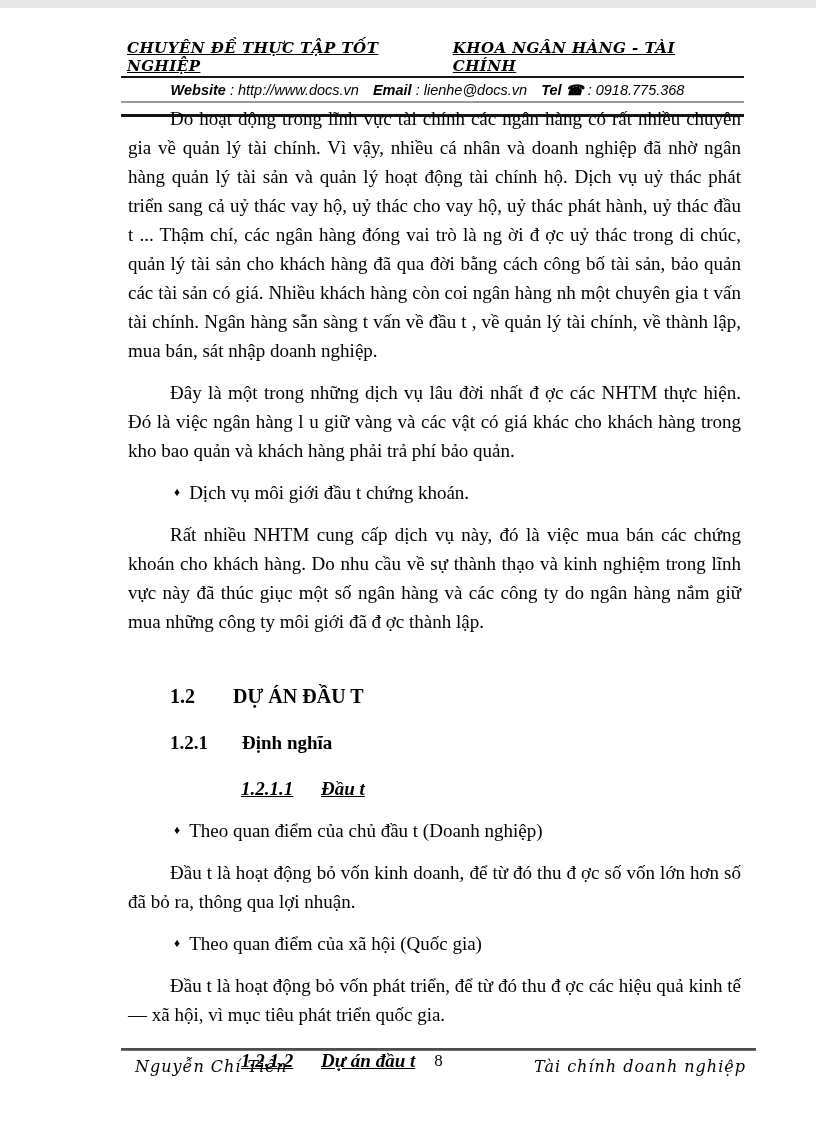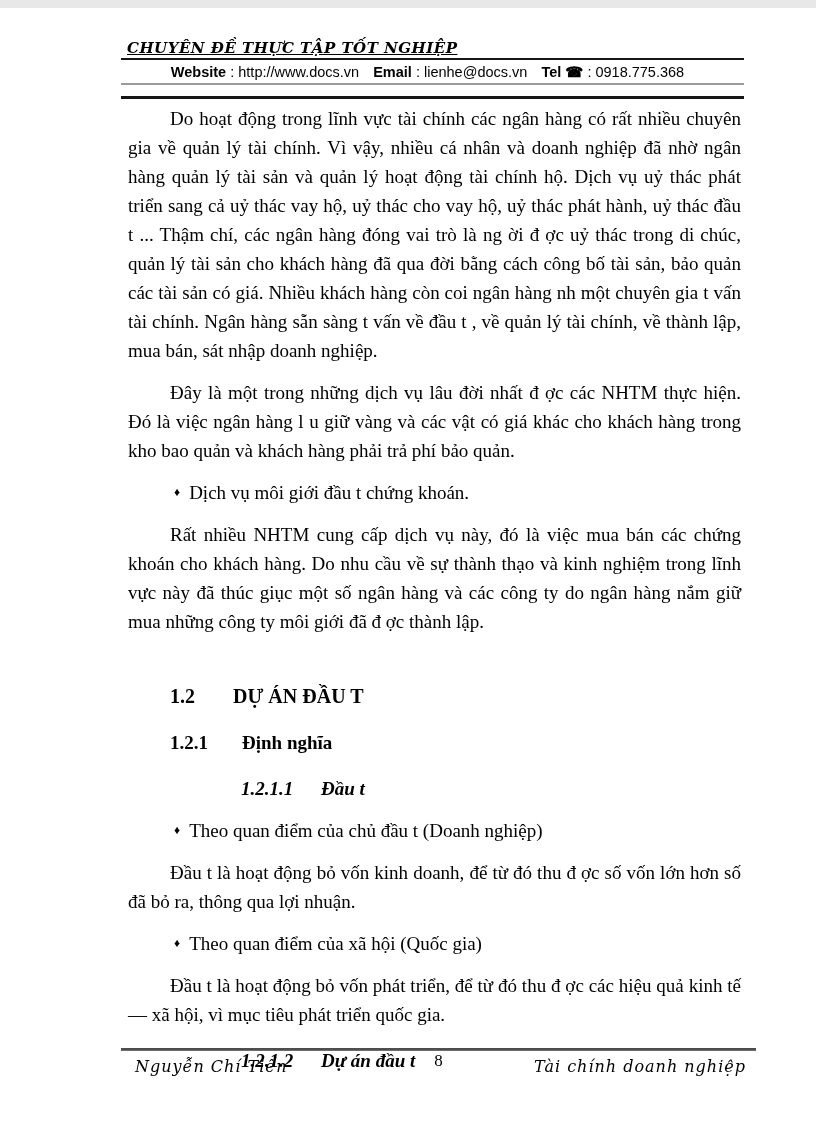--- a/index.html
+++ b/index.html
@@ -21,21 +21,21 @@
     border-bottom: 2px solid #161616;
     padding: 0 4px 1px 6px;
     font-family: "DejaVu Serif", serif;
     font-weight: bold; font-style: italic;
     font-size: 15px; letter-spacing: 0.5px;
   }
   .header-titles span { text-decoration: underline; }
   .contact-line {
     text-align: center;
     font-family: "Liberation Sans", sans-serif;
-    font-size: 14.5px;
+    font-style: italic; font-size: 14.5px;
     padding-top: 4px; white-space: nowrap;
   }
   .contact-line b { font-weight: bold; }
   .contact-line .seg { margin-right: 10px; }
   .gray-rule  { border-top: 2px solid #9b9b9b; margin-top: 3px; }
   .black-rule { border-top: 3px solid #161616; margin-top: 11px; }
 
   
   .content {
     position: absolute; left: 128px; top: 96px; width: 613px;
@@ -51,21 +51,21 @@
     font-size: 20px; font-weight: bold; text-align: left;
   }
   .heading-1 .h-num { width: 63px; font-family: Liberation Serif, serif; }
   .heading-2 {
     display: flex; margin: 17px 0 0 42px;
     font-size: 19px; font-weight: bold; text-align: left; gap: 12px;
   }
   .heading-2 .h-num { width: 60px; }
   .heading-3 {
     display: flex; margin: 17px 0 13px 113px;
-    font-size: 19px; font-weight: bold; font-style: italic; text-align: left;
+    font-size: 19px; font-weight: bold; font-style: italic; text-align: left; text-decoration: underline;
   }
   .heading-3 .h-num { width: 80px; }
 
   
   .footer { position: absolute; left: 121px; right: 60px; top: 1040px; }
   .footer-rule { height: 3px; border-top: 2px solid #4e4e4e; border-bottom: 1px solid #6e6e6e; }
   .footer-row {
     position: relative;
     display: flex; justify-content: space-between;
     padding: 6px 10px 0 14px;
@@ -83,20 +83,21 @@
   }
 </style>
 </head>
 <body>
 
 <div class="page">
 
   <div class="header">
     <div class="header-titles">
       <span>CHUYÊN ĐỀ THỰC TẬP TỐT NGHIỆP</span>
+      <span>KHOA NGÂN HÀNG - TÀI CHÍNH</span>
     </div>
     <div class="contact-line">
       <span class="seg"><b>Website</b>
         <span>: http://www.docs.vn</span></span>
       <span class="seg"><b>Email</b>
         <span>: lienhe@docs.vn</span></span>
       <span class="seg"><b>Tel</b>
         <b>☎</b>
         <span>: 0918.775.368</span></span>
     </div>

